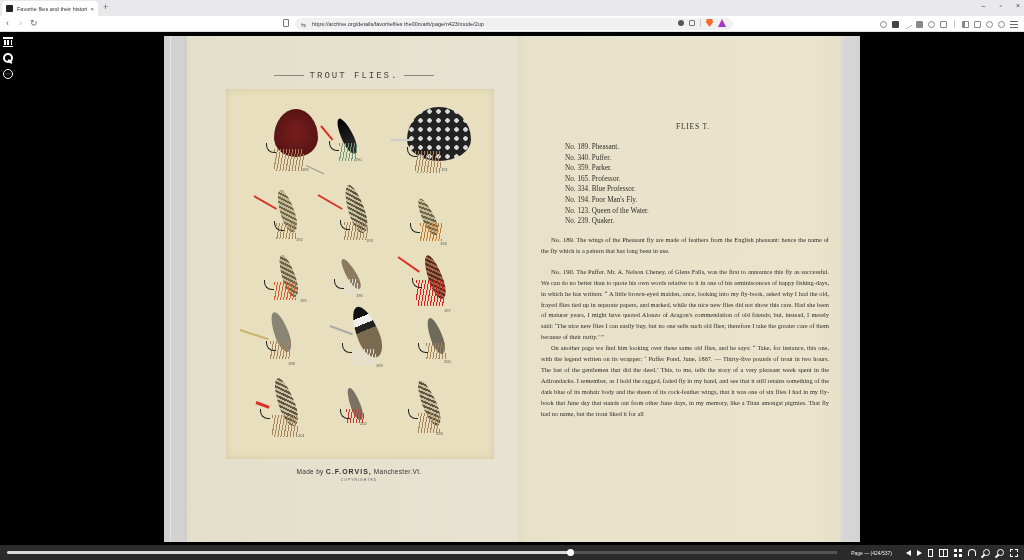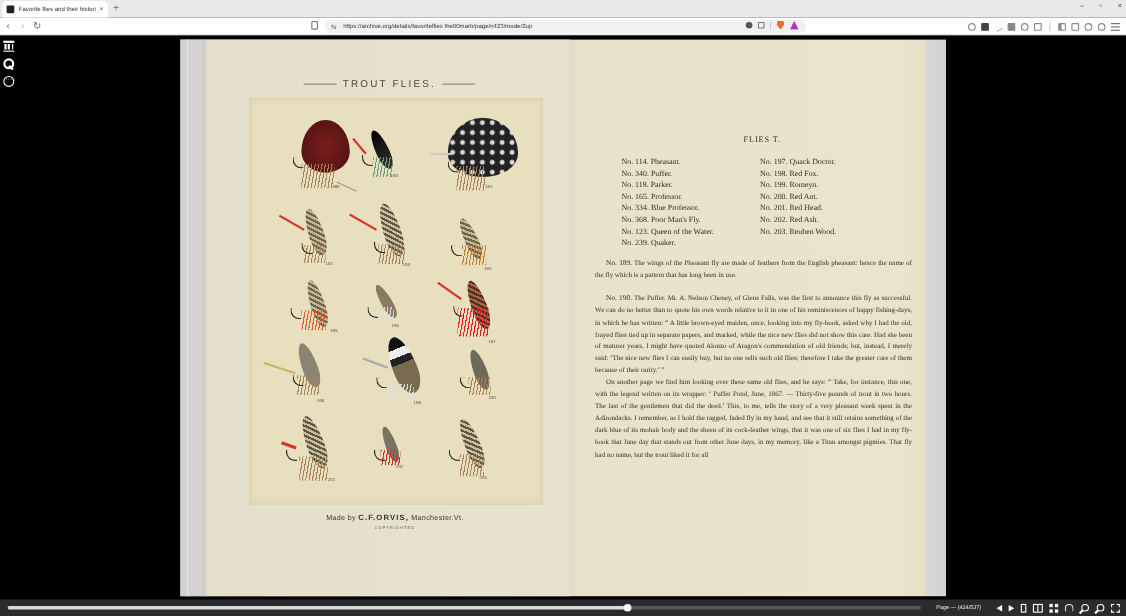--- a/index.html
+++ b/index.html
@@ -47,21 +47,21 @@
   .si-search::after { content: ""; position: absolute; left: 6px; top: 6px; width: 2px; height: 5px; background: #fff; transform: rotate(-45deg); }
   .si-more { width: 10px; height: 10px; border: 1px solid #fff; border-radius: 50%; font-size: 6px; line-height: 6px; color: #fff; text-align: center; }
 
   .book { position: absolute; left: 164px; top: 3px; width: 696px; height: 506px; }
   .leftpage { position: absolute; left: 0; top: 0; width: 354px; height: 506px; background: #e6e1cf;
     background-image: linear-gradient(90deg, #d3d2d0 0px, #d3d2d0 22px, #e4dfcb 24px, #e8e3d0 100%); }
   .leftpage .edges { position: absolute; left: 6px; top: 0; width: 16px; height: 100%; border-left: 1px solid #e6e6e6; border-right: 1px solid #c9c9c7; }
   .rightpage { position: absolute; left: 354px; top: 0; width: 342px; height: 506px;
     background-image: linear-gradient(90deg, #e3dcc4 0px, #e9e2ca 10px, #ebe4cd 300px, #e7e0c8 322px, #d8d7d5 324px, #d4d3d1 342px); }
 
-  .plate-title { position: absolute; left: 90px; top: 35px; width: 200px; text-align: center; font-family: Liberation Sans, sans-serif; font-size: 9px; letter-spacing: 2px; color: #4a463c; }
+  .plate-title { position: absolute; left: 90px; top: 35px; width: 200px; text-align: center; font-family: Liberation Mono, monospace; font-size: 9px; letter-spacing: 2px; color: #4a463c; }
   .plate-title .arrow { display: inline-block; width: 30px; height: 1px; background: #8a867a; vertical-align: middle; margin: 0 6px; position: relative; }
   .plate { position: absolute; left: 62px; top: 53px; width: 268px; height: 370px; background: #e7dfbd; box-shadow: inset 0 0 6px rgba(150,130,80,.25); }
   .fly { position: absolute; }
   .wing { position: absolute; border-radius: 50% 50% 50% 50% / 60% 60% 40% 40%; }
   .hook { position: absolute; border: 1.5px solid #222; border-top: none; border-right: none; border-radius: 0 0 0 8px; width: 10px; height: 10px; }
   .hackle { position: absolute; background: repeating-linear-gradient(100deg, #a7825a 0 1px, transparent 1px 3px); }
   .tail { position: absolute; height: 2px; background: #d8322a; transform-origin: left center; }
   .shank { position: absolute; height: 1px; background: #a09a88; transform-origin: left center; }
   .fly-num { position: absolute; font-size: 4px; color: #555; }
 
@@ -279,37 +279,28 @@
 
       <div class="maker">
         <span>Made by </span><b>C.F.ORVIS,</b><span> Manchester.Vt.</span>
       </div>
       <div class="copyright">COPYRIGHTED</div>
     </div>
 
     <div class="rightpage serif">
       <div class="plate-heading serif">FLIES T.</div>
       <div class="list col1 serif">
-        <div>No. 114.  Pheasant.</div>
+        <div>No. 189.  Pheasant.</div>
         <div>No. 340.  Puffer.</div>
-        <div>No. 118.  Parker.</div>
+        <div>No. 359.  Parker.</div>
         <div>No. 165.  Professor.</div>
         <div>No. 334.  Blue Professor.</div>
-        <div>No. 368.  Poor Man's Fly.</div>
+        <div>No. 194.  Poor Man's Fly.</div>
         <div>No. 123.  Queen of the Water.</div>
         <div>No. 239.  Quaker.</div>
-      </div>
-      <div class="list col2 serif">
-        <div>No. 197.  Quack Doctor.</div>
-        <div>No. 198.  Red Fox.</div>
-        <div>No. 199.  Romeyn.</div>
-        <div>No. 200.  Red Ant.</div>
-        <div>No. 201.  Red Head.</div>
-        <div>No. 202.  Red Ash.</div>
-        <div>No. 203.  Reuben Wood.</div>
       </div>
       <div class="body-text serif">
         <p><span class="no">No. 189.</span><span>  The wings of the Pheasant fly are made of feathers from the English pheasant: hence the name of the fly which is a pattern that has long been in use.</span></p>
         <p class="gap"><span class="no">No. 190.</span><span>  The Puffer.   Mr. A. Nelson Cheney, of Glens Falls, was the first to announce this fly as successful.  We can do no better than to quote his own words relative to it in one of his reminiscences of happy fishing-days, in which he has written: “ A little brown-eyed maiden, once, looking into my fly-book, asked why I had the old, frayed flies tied up in separate papers, and marked, while the nice new flies did not show this care.  Had she been of maturer years, I might have quoted Alonzo of Aragon's commendation of old friends; but, instead, I merely said: ‘The nice new flies I can easily buy, but no one sells such old flies; therefore I take the greater care of them because of their rarity.’ ”</span></p>
         <p>On another page we find him looking over these same old flies, and he says: “ Take, for instance, this one, with the legend written on its wrapper: ‘ Puffer Pond, June, 1867. — Thirty-five pounds of trout in two hours.  The last of the gentlemen that did the deed.’  This, to me, tells the story of a very pleasant week spent in the Adirondacks.  I remember, as I hold the ragged, faded fly in my hand, and see that it still retains something of the dark blue of its mohair body and the sheen of its cock-feather wings, that it was one of six flies I had in my fly-book that June day that stands out from other June days, in my memory, like a Titan amongst pigmies.  That fly had no name, but the trout liked it for all</p>
       </div>
     </div>
   </div>
 </div>
 

